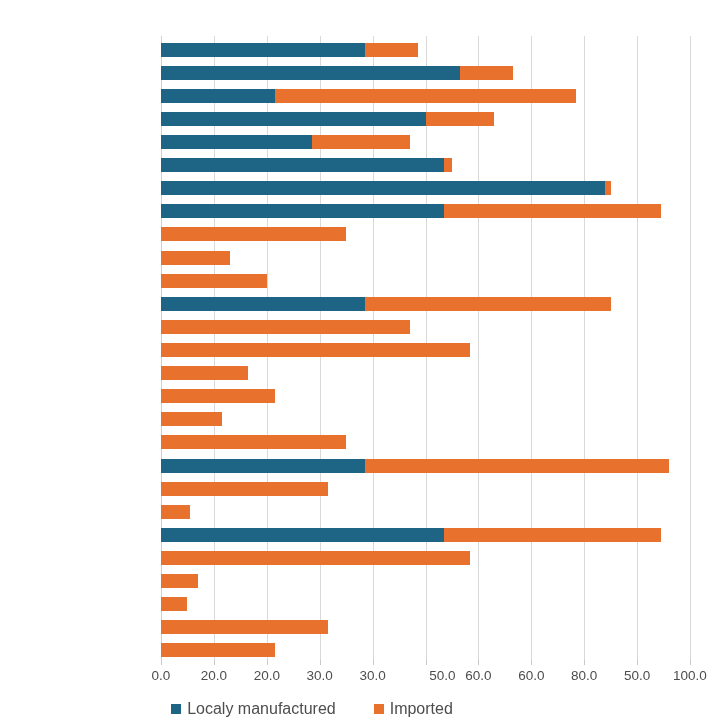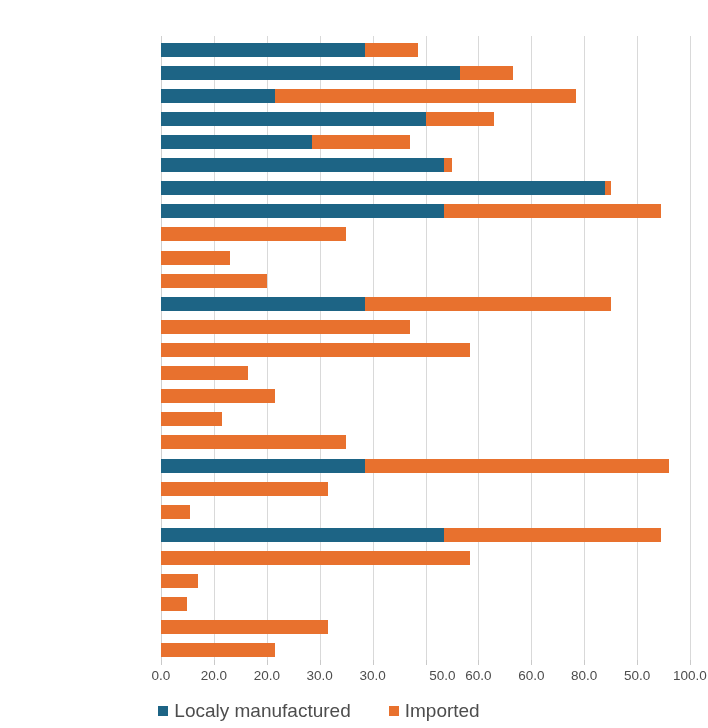--- a/index.html
+++ b/index.html
@@ -73,28 +73,28 @@
   .seg {
     position: absolute;
     top: 0;
     height: 14px;
   }
   .seg-local { background: #1d6485; }
   .seg-imported { background: #e8712e; }
 
   .legend {
     position: absolute;
-    left: 7px;
+    left: 0;
     top: 700px;
     width: 624px;
     display: flex;
     justify-content: center;
     align-items: center;
     gap: 38px;
-    font-size: 19px;
+    font-size: 16px;
     color: #4d4d4d;
   }
   .legend-item {
     display: flex;
     align-items: center;
     gap: 6px;
   }
   .legend-swatch {
     width: 10px;
     height: 10px;

